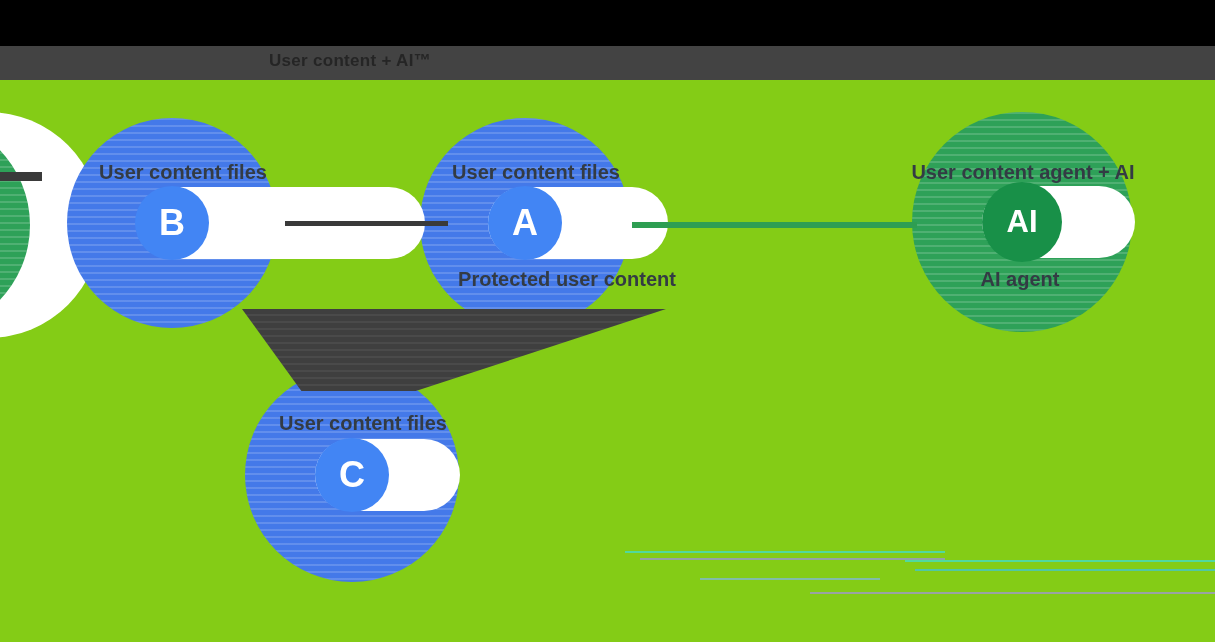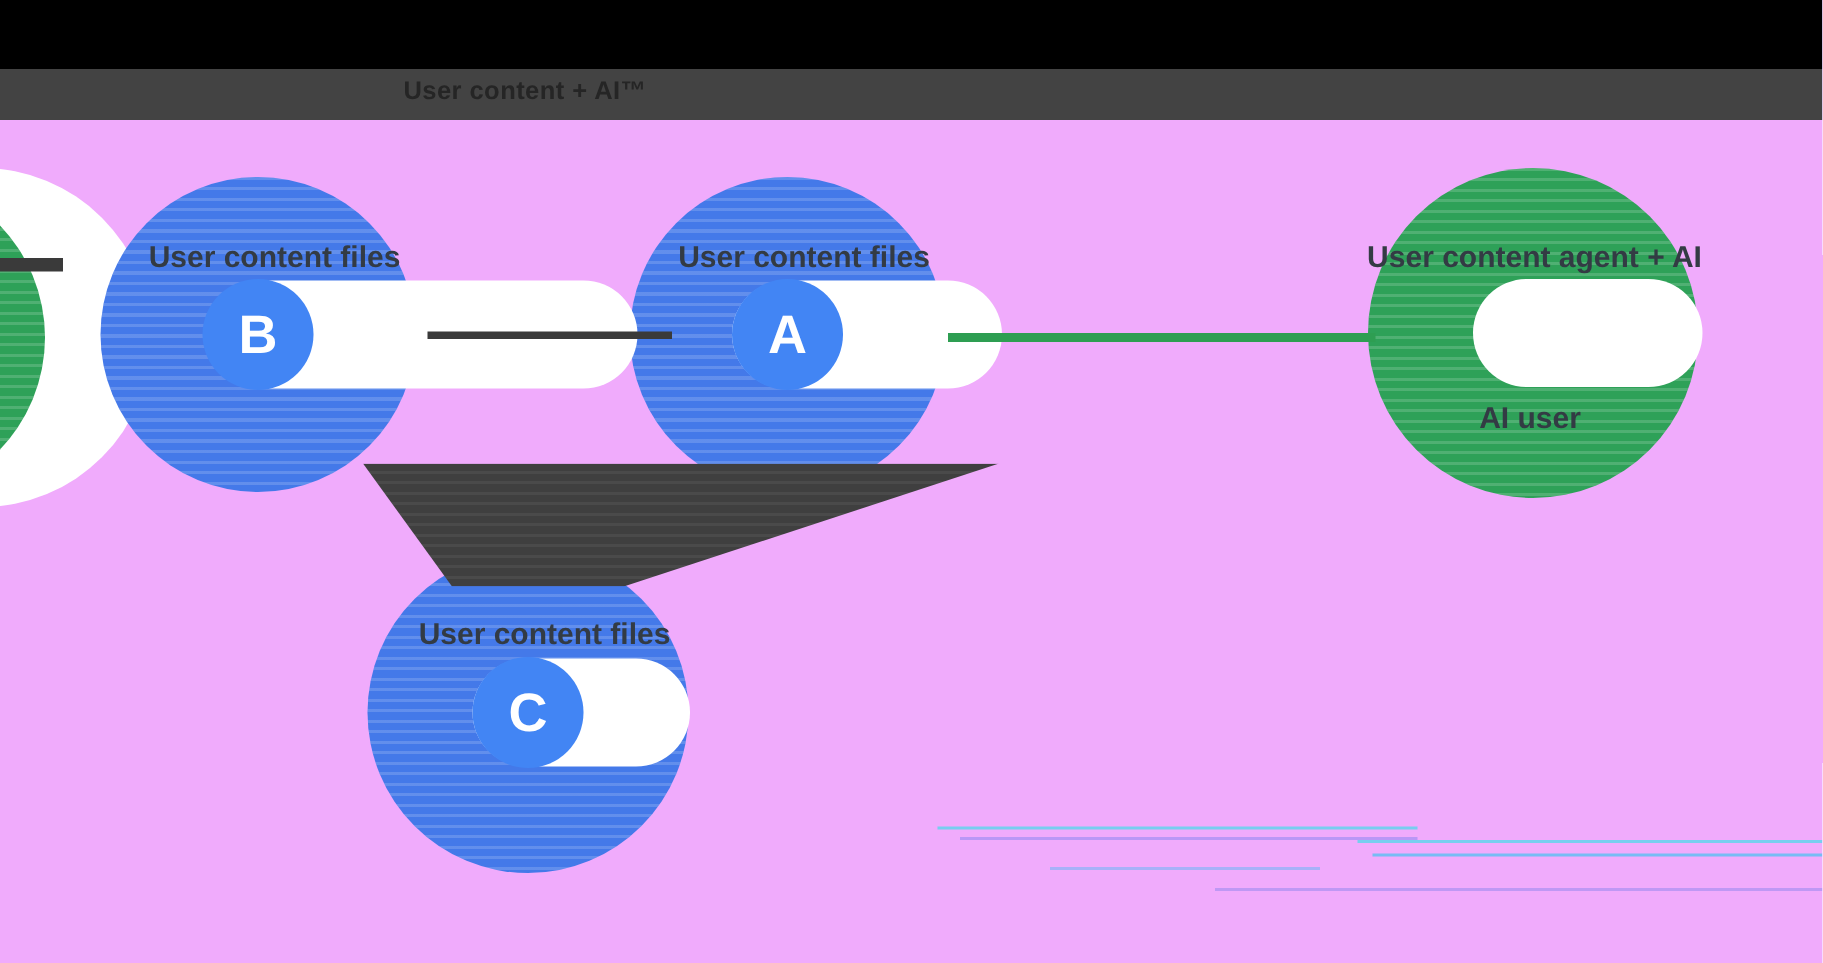--- a/index.html
+++ b/index.html
@@ -1,18 +1,18 @@
 <!DOCTYPE html>
 <html><head>
 <meta charset="utf-8">
 <style>
   html,body{margin:0;padding:0;background:#ffffff;}
   .canvas{
     position:relative;width:1215px;height:642px;overflow:hidden;
-    background:#f0abfc;
+    background:#84cc16;
     font-family:"Liberation Sans","DejaVu Sans",sans-serif;
   }
   .top-black-bar{position:absolute;left:0;top:0;width:1215px;height:46px;background:#000000;}
   .title-band{position:absolute;left:0;top:46px;width:1215px;height:34px;background:#434343;}
   .diagram-title{
     position:absolute;left:350px;top:5px;transform:translateX(-50%);
     font-size:17px;font-weight:bold;color:#252525;white-space:nowrap;letter-spacing:.3px;
   }
   .halo{position:absolute;border-radius:50%;}
   .halo::after{
@@ -74,26 +74,30 @@
 
   <div class="node node-blue" style="left:135px;top:186px;">
     <span>B</span>
   </div>
   <div class="node node-blue" style="left:488px;top:186px;">
     <span>A</span>
   </div>
   <div class="node node-blue" style="left:315px;top:438px;">
     <span>C</span>
   </div>
+  <div class="node node-green" style="left:982px;top:182px;">
+    <span>AI</span>
+  </div>
 
   <div class="caption" style="left:183px;top:161px;">User content files</div>
   <div class="caption" style="left:536px;top:161px;">User content files</div>
+  <div class="caption" style="left:567px;top:268px;">Protected user content</div>
   <div class="caption" style="left:363px;top:412px;">User content files</div>
   <div class="caption" style="left:1023px;top:161px;">User content agent + AI</div>
-  <div class="caption" style="left:1020px;top:268px;">AI user</div>
+  <div class="caption" style="left:1020px;top:268px;">AI agent</div>
 
   <div class="streak" style="left:625px;top:551px;width:320px;background:#35E0E8;"></div>
   <div class="streak" style="left:640px;top:558px;width:305px;background:#9D8CF2;"></div>
   <div class="streak" style="left:905px;top:560px;width:310px;background:#35E0E8;"></div>
   <div class="streak" style="left:915px;top:569px;width:300px;background:#35C4F0;"></div>
   <div class="streak" style="left:810px;top:592px;width:405px;background:#A58EF0;"></div>
   <div class="streak" style="left:700px;top:578px;width:180px;background:#7FB4F7;"></div>
 
 </div>
 

